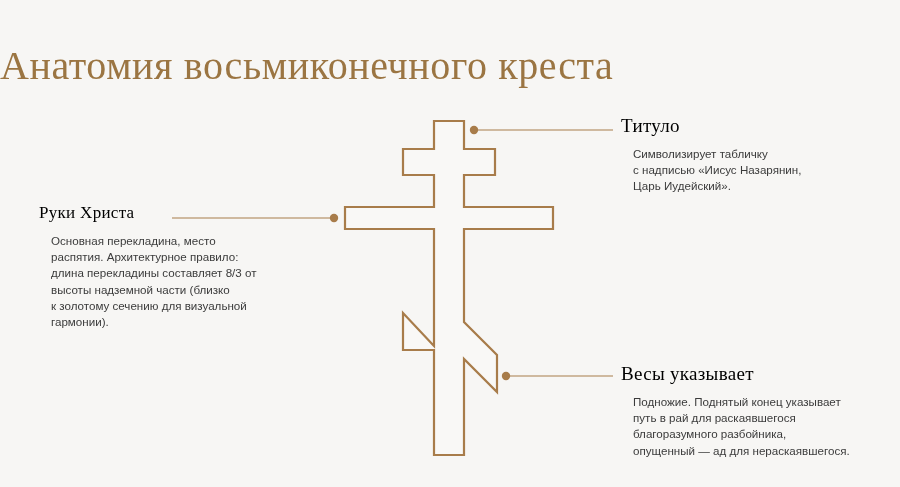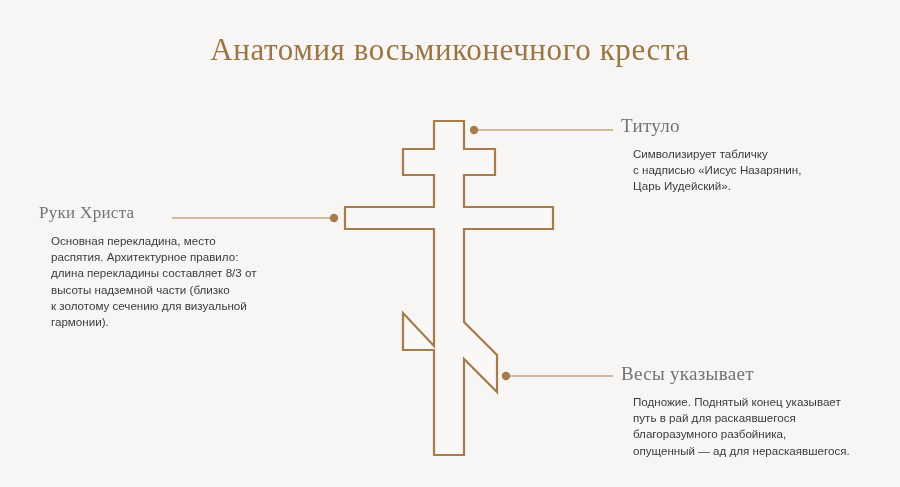--- a/index.html
+++ b/index.html
@@ -19,25 +19,25 @@
     position: relative;
     width: 900px;
     height: 487px;
     background: #f7f6f4;
   }
 
   
   #page-title {
     position: absolute;
     left: 0;
-    top: 32px;
+    top: 42px;
     width: 900px;
-    text-align: center;
+    text-align: left;
     font-family: "Liberation Serif", "DejaVu Serif", serif;
-    font-size: 31px;
+    font-size: 40px;
     letter-spacing: 0.6px;
     color: #9b7542;
     white-space: nowrap;
   }
 
   
   #cross-figure {
     position: absolute;
     left: 0;
     top: 0;
@@ -45,21 +45,21 @@
     height: 487px;
   }
 
   
   .annotation {
     position: absolute;
   }
   .annotation-heading {
     font-family: "Liberation Serif", "DejaVu Serif", serif;
     font-size: 19px;
-    color: #737373;
+    color: #000000;
     letter-spacing: 0.3px;
     white-space: nowrap;
     margin: 0;
     line-height: 1.1;
   }
   .annotation-body {
     font-family: "Liberation Sans", sans-serif;
     font-size: 11.6px;
     line-height: 16.3px;
     color: #3b3b3b;

